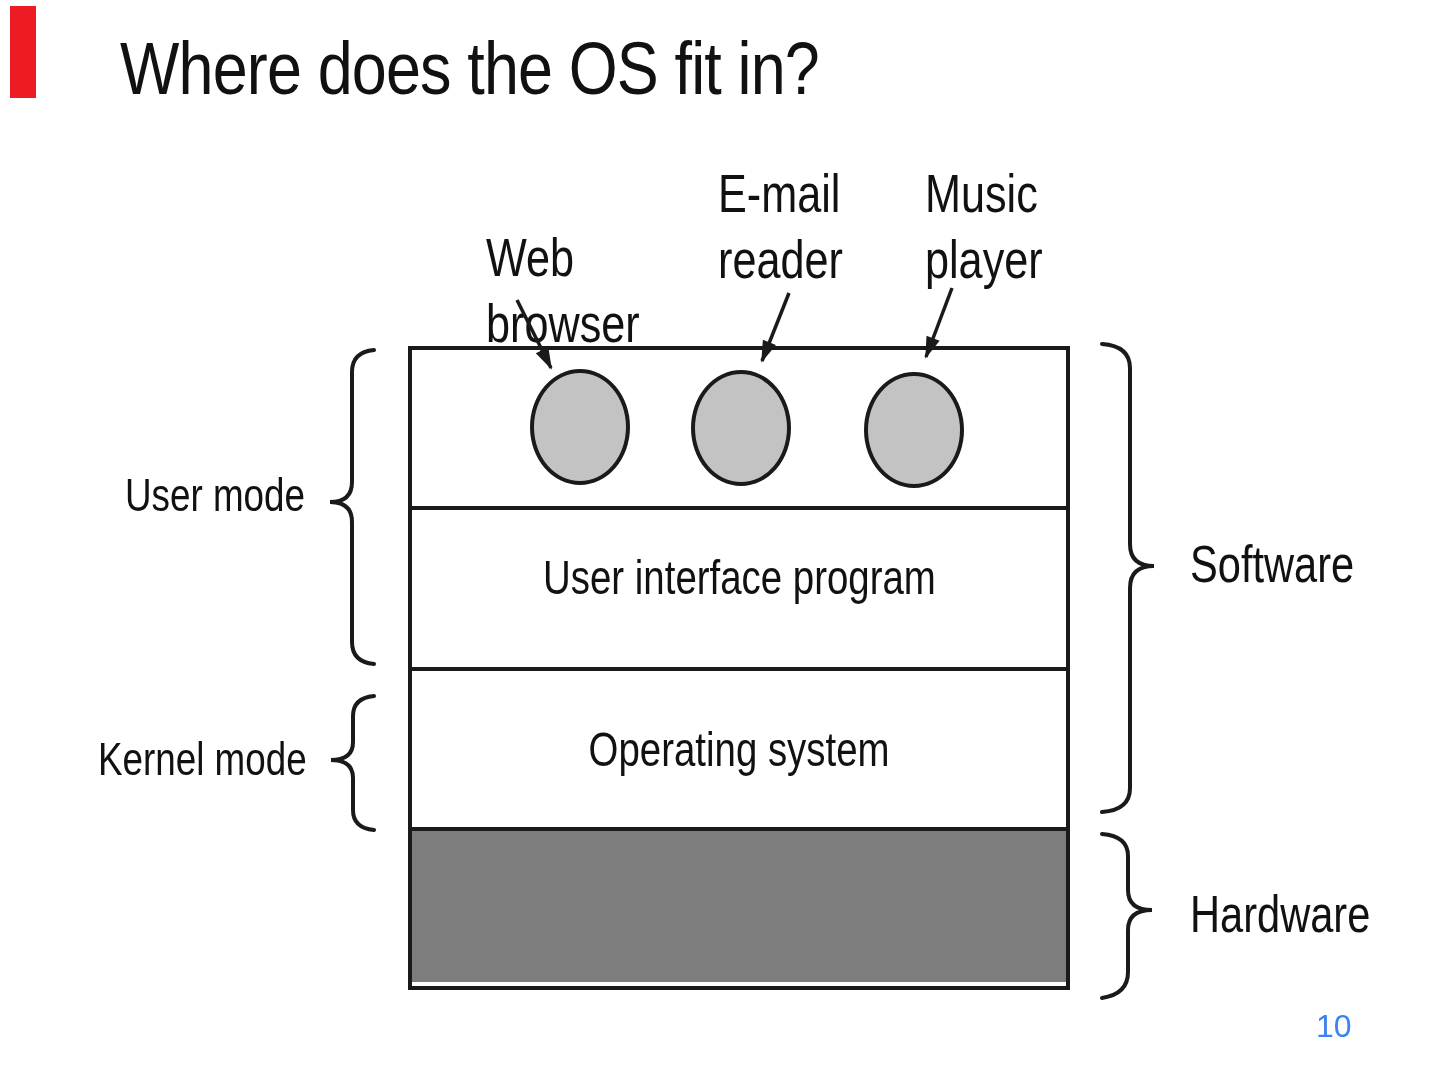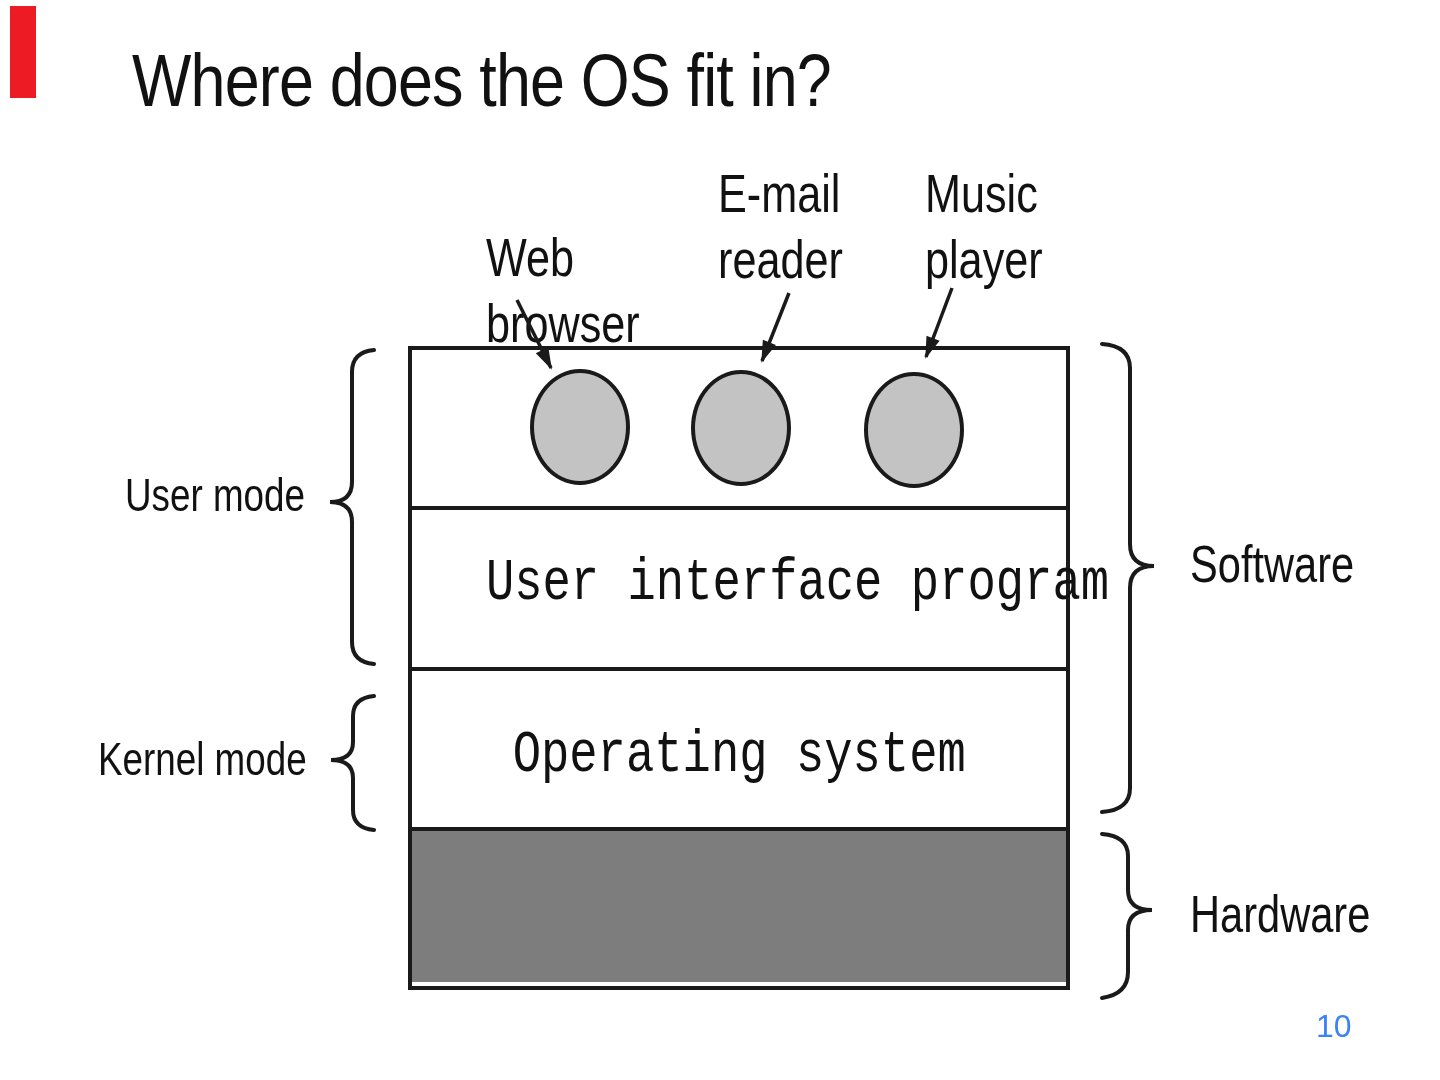--- a/index.html
+++ b/index.html
@@ -23,41 +23,41 @@
   .divider{left:412px;width:654px;height:4px;background:#1a1a1a;}
   #divider-1{top:506px;}
   #divider-2{top:667px;}
   #hardware-band{left:412px;top:827px;width:654px;height:155px;border-top:4px solid #1a1a1a;box-sizing:border-box;}
 
   .ellipse{width:100px;height:116px;border-radius:50%;border:4px solid #1a1a1a;box-sizing:border-box;}
   #ellipse-web{left:530px;top:369px;}
   #ellipse-email{left:691px;top:370px;}
   #ellipse-music{left:864px;top:372px;}
 
-  .layer-caption{left:408px;width:662px;text-align:center;font-size:59px;font-family:Liberation Mono, monospace;}
+  .layer-caption{left:408px;width:662px;text-align:center;font-size:48px;}
   #caption-uip{top:550px;}
   #caption-os{top:722px;}
 
   .side-label{font-size:46px;}
   #lbl-user-mode{left:125px;top:468px;}
   #lbl-kernel-mode{left:98px;top:732px;}
   .cat-label{font-size:52px;}
   #lbl-software{left:1190px;top:534px;}
   #lbl-hardware{left:1190px;top:884px;}
 
   #page-number{left:1316px;top:1008px;font-size:32px;color:#3b82f6;}
 
   svg.overlay{position:absolute;left:0;top:0;width:1440px;height:1080px;pointer-events:none;}
 </style>
 </head>
 <body>
 
 <div class="abs" id="accent-bar" style="background:#ED1C24;"></div>
 
-<h1 class="abs" id="title" style="margin:12px;">
+<h1 class="abs" id="title" style="margin:0;">
   <span class="cx" style="transform:scaleX(0.85);">Where does the OS fit in?</span>
 </h1>
 
 <div class="abs app-label" id="lbl-web">
   <div><span class="cx">Web</span></div>
   <div><span class="cx">browser</span></div>
 </div>
 <div class="abs app-label" id="lbl-email">
   <div><span class="cx">E-mail</span></div>
   <div><span class="cx">reader</span></div>

